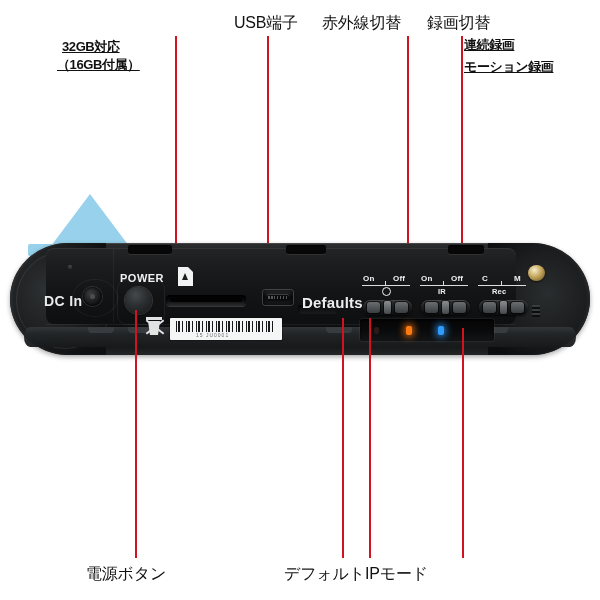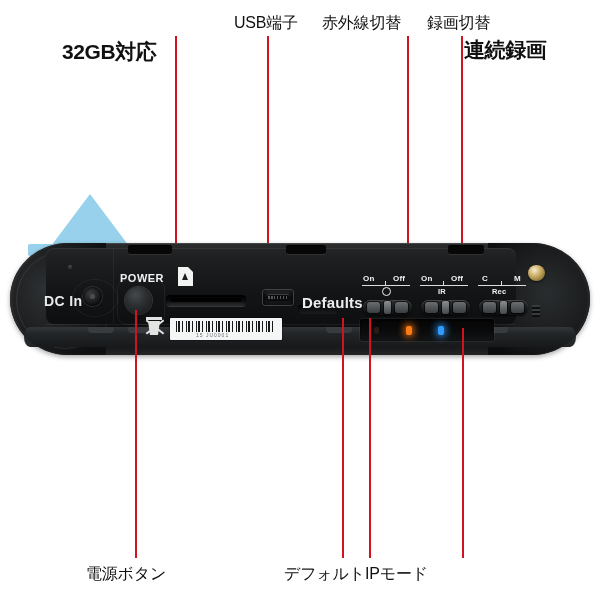--- a/index.html
+++ b/index.html
@@ -9,21 +9,21 @@
     font-family:"Liberation Sans","DejaVu Sans",sans-serif;
     overflow:hidden;
     position:relative;
     color:#111;
   }
   #stage{position:absolute;left:0;top:0;width:600px;height:600px;}
 
   
   .lbl{position:absolute;white-space:nowrap;line-height:1.12;color:#111;}
   .lbl.normal{font-weight:400;font-size:16px;letter-spacing:-.2px;}
-  .lbl.bold{font-weight:700;font-size:21px;letter-spacing:-.4px;}
+  .lbl.bold{font-weight:700;font-size:13px;letter-spacing:-.4px;text-decoration:underline;}
 
   
   .leader{position:absolute;width:2px;background:#d1131f;}
 
   
   .wm{position:absolute;left:28px;top:188px;width:104px;height:88px;opacity:.85;}
   .wm-tri{position:absolute;left:20px;top:6px;width:0;height:0;
           border-left:42px solid transparent;border-right:42px solid transparent;
           border-bottom:56px solid #86c9e8;}
   .wm-band{position:absolute;left:0;top:56px;width:104px;height:12px;background:#86c9e8;
@@ -178,21 +178,23 @@
 </style>
 </head>
 <body>
 
 <div id="stage">
 
   <div class="lbl normal" style="left:234px;top:14px;">USB端子</div>
   <div class="lbl normal" style="left:322px;top:14px;">赤外線切替</div>
   <div class="lbl normal" style="left:427px;top:14px;">録画切替</div>
   <div class="lbl bold" style="left:62px;top:40px;">32GB対応</div>
+  <div class="lbl bold" style="left:57px;top:58px;">（16GB付属）</div>
   <div class="lbl bold" style="left:464px;top:38px;">連続録画</div>
+  <div class="lbl bold" style="left:464px;top:60px;">モーション録画</div>
 
   <div class="leader" style="left:175px;top:36px;height:224px;"></div>
   <div class="leader" style="left:267px;top:36px;height:216px;"></div>
   <div class="leader" style="left:407px;top:36px;height:232px;"></div>
   <div class="leader" style="left:461px;top:36px;height:232px;"></div>
 
   <div class="wm">
     <div class="wm-tri"></div>
     <div class="wm-band"></div>
   </div>

